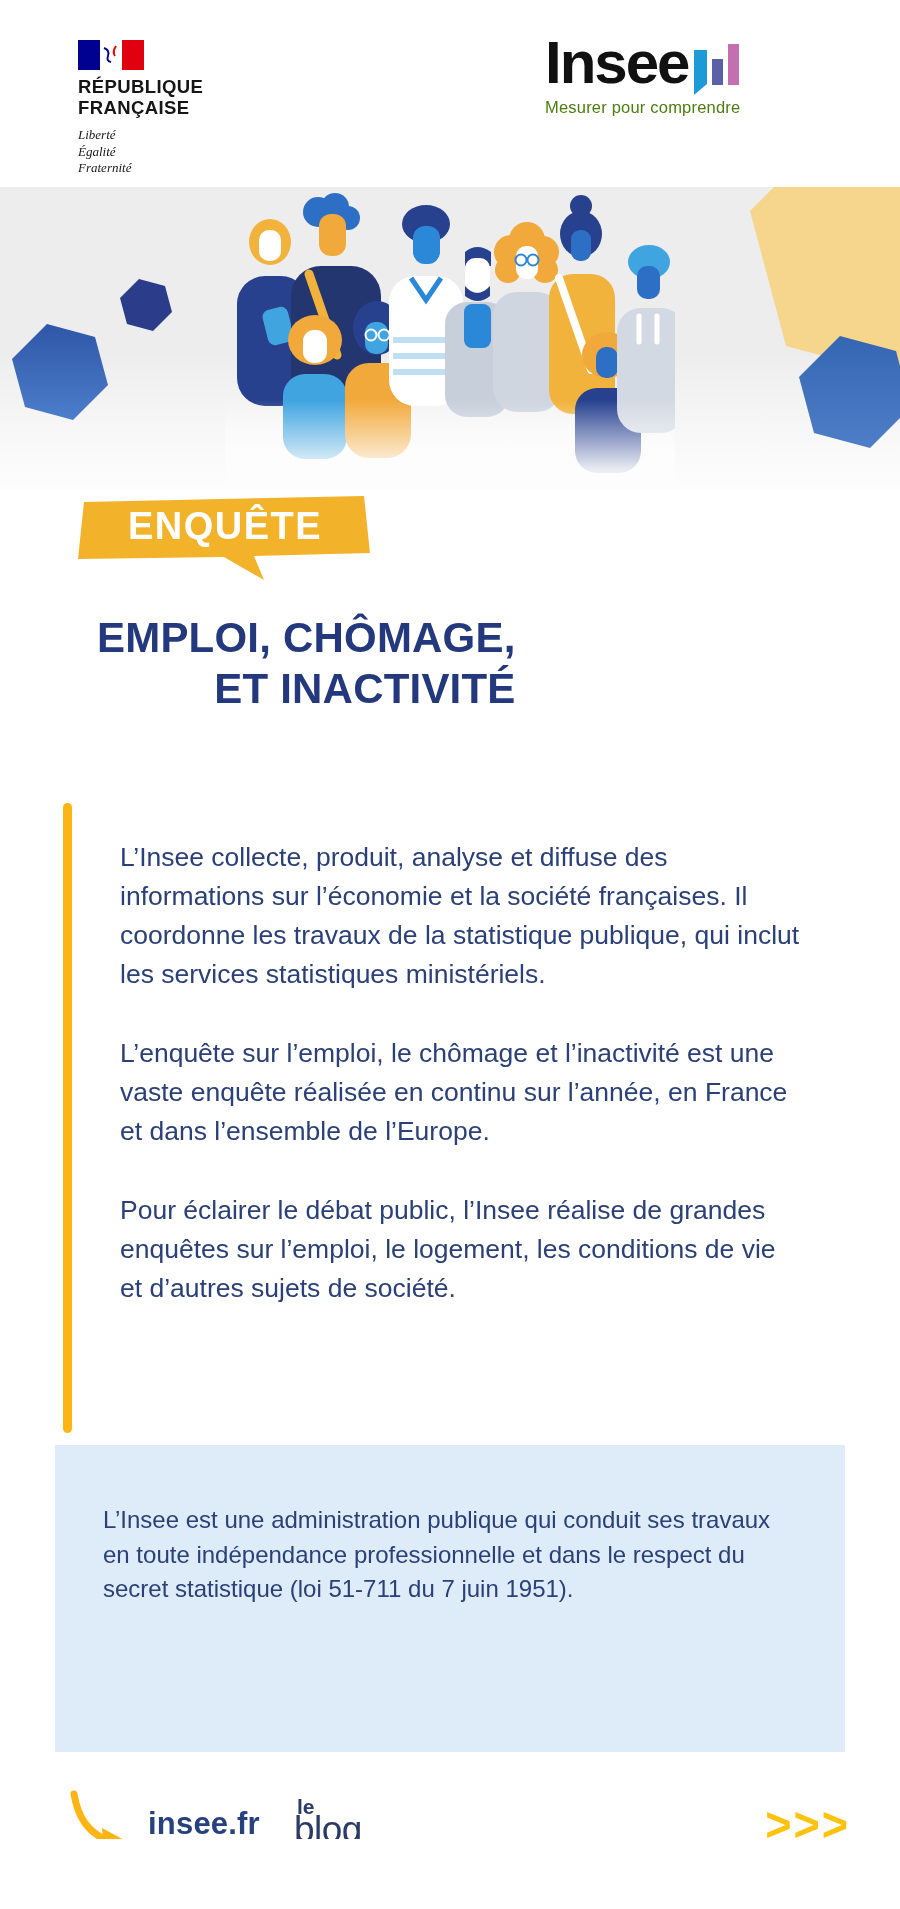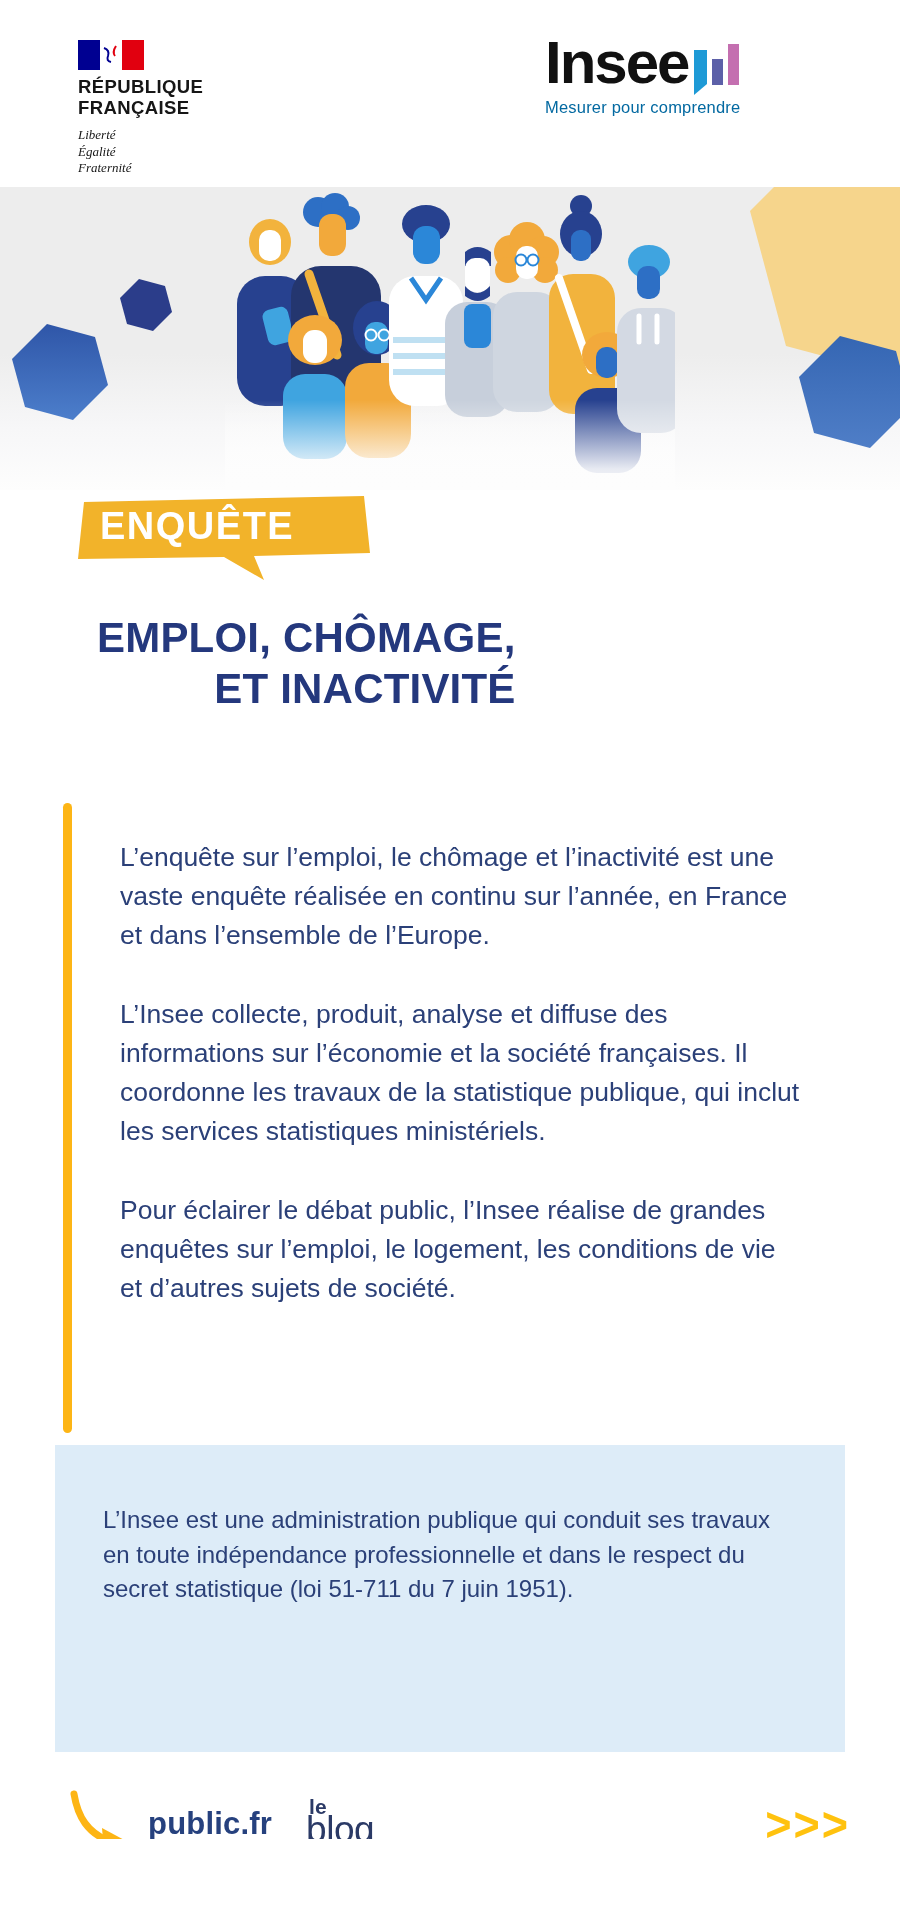--- a/index.html
+++ b/index.html
@@ -9,30 +9,30 @@
   
   .header{position:absolute; left:0; top:0; width:900px; height:187px; background:#ffffff;}
   .rf-logo{position:absolute; left:78px; top:40px;}
   .rf-flag{display:block;}
   .rf-word{margin-top:6px; font-weight:bold; color:#161616; font-size:18.5px; line-height:21px; letter-spacing:.4px;}
   .rf-motto{margin-top:9px; font-family:"Liberation Serif", serif; font-style:italic; color:#161616; font-size:13px; line-height:16.5px;}
   .insee-logo{position:absolute; left:545px; top:34px;}
   .insee-top{display:flex; align-items:flex-start;}
   .insee-word{font-size:60px; line-height:58px; font-weight:bold; letter-spacing:-2px; color:#111111;}
   .insee-bars{margin-left:4px; margin-top:4px;}
-  .insee-tagline{margin-top:2px; font-size:16.5px; color:#0369a1; letter-spacing:.2px;}
+  .insee-tagline{margin-top:2px; font-size:16.5px; color:#4d7c0f; letter-spacing:.2px;}
 
   
   .banner{position:absolute; left:0; top:187px; width:900px; height:303px;
           background:linear-gradient(180deg,#ededed 0%,#ededed 55%,#f7f7f8 80%,#fdfdfd 100%);}
   .banner svg{position:absolute; left:0; top:0;}
 
   
   .badge{position:absolute; left:78px; top:496px; width:292px; height:86px;}
-  .badge-label{position:absolute; left:22px; top:9px; width:250px; text-align:left;
+  .badge-label{position:absolute; left:22px; top:9px; width:250px; text-align:center;
                color:#ffffff; font-size:38px; font-weight:bold; letter-spacing:1.5px;}
 
   
   .title{position:absolute; left:97px; top:612px; color:#24387d; font-weight:bold;
          font-size:42px; line-height:51px; letter-spacing:.2px;text-align:right;}
 
   
   .accent-bar{position:absolute; left:63px; top:803px; width:9px; height:630px;
               background:#fdb515; border-radius:5px;}
   .intro{position:absolute; left:120px; top:838px; width:680px; color:#2b4078;
@@ -191,35 +191,35 @@
     <span class="badge-label">ENQUÊTE</span>
   </div>
 
   <h1 class="title" style="margin:0;">
     <div>EMPLOI, CHÔMAGE,</div>
     <div>ET INACTIVITÉ</div>
   </h1>
 
   <div class="accent-bar"></div>
   <div class="intro">
+    <p>L’Insee collecte, produit, analyse et diffuse des informations sur l’économie et la société françaises. Il coordonne les travaux de la statistique publique, qui inclut les services statistiques ministériels.</p>
     <p>L’enquête sur l’emploi, le chômage et l’inactivité est une vaste enquête réalisée en continu sur l’année, en France et dans l’ensemble de l’Europe.</p>
-    <p>L’Insee collecte, produit, analyse et diffuse des informations sur l’économie et la société françaises. Il coordonne les travaux de la statistique publique, qui inclut les services statistiques ministériels.</p>
     <p>Pour éclairer le débat public, l’Insee réalise de grandes enquêtes sur l’emploi, le logement, les conditions de vie et d’autres sujets de société.</p>
   </div>
 
   <div class="info-box">
     <p>L’Insee est une administration publique qui conduit ses travaux en toute indépendance professionnelle et dans le respect du secret statistique (loi 51-711 du 7 juin 1951).</p>
   </div>
 
   <div class="footer">
     <svg class="f-arrow" width="74" height="68" viewBox="0 0 74 68">
       <path d="M14 4 C18 28 28 42 48 51" stroke="#fdb515" stroke-width="7" fill="none" stroke-linecap="round"></path>
       <polygon points="42,38 68,52 44,62" fill="#fdb515"></polygon>
     </svg>
-    <span class="site-label">public.fr</span>
+    <span class="site-label">insee.fr</span>
 
 
     <div class="blog">
       <span class="le">le</span>
       <span class="word">blog</span>
     </div>
 
     <span class="more">&gt;&gt;&gt;</span>
   </div>
 

